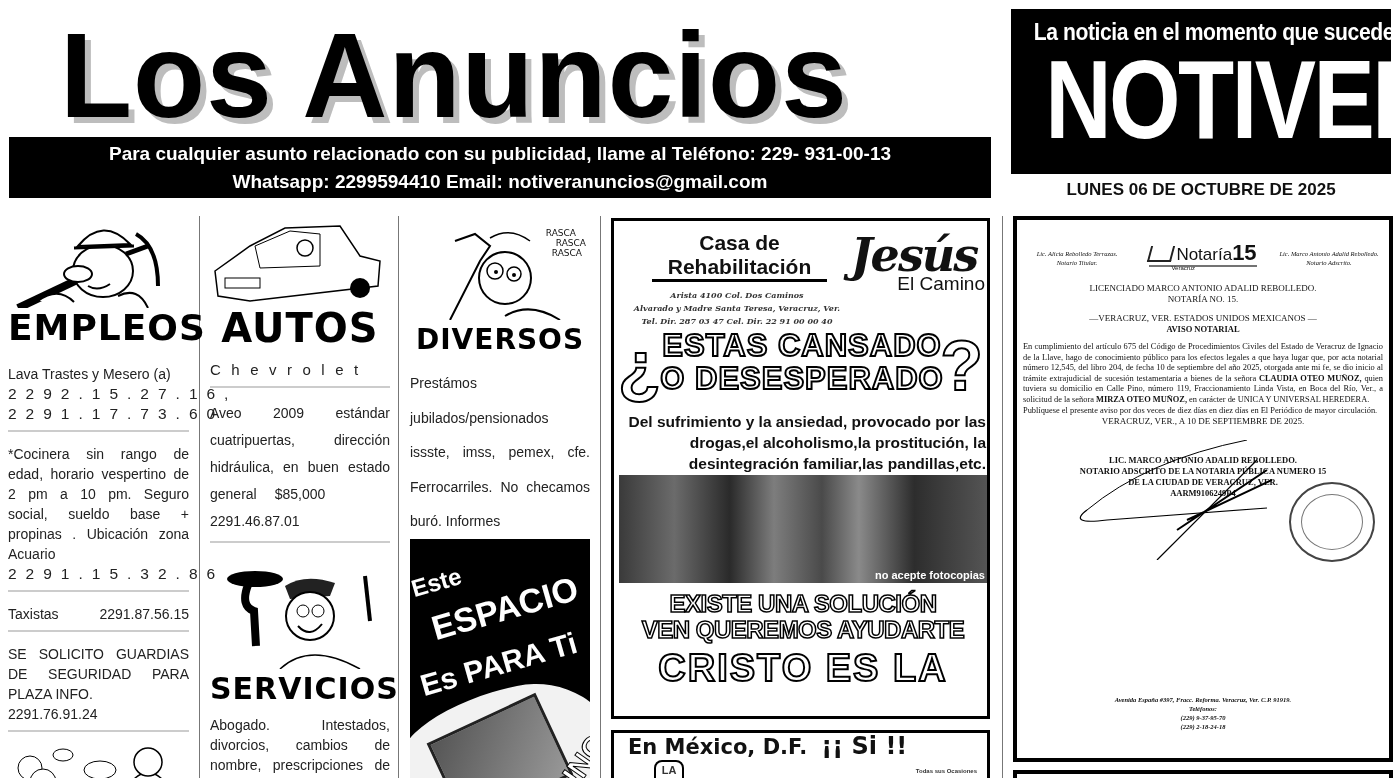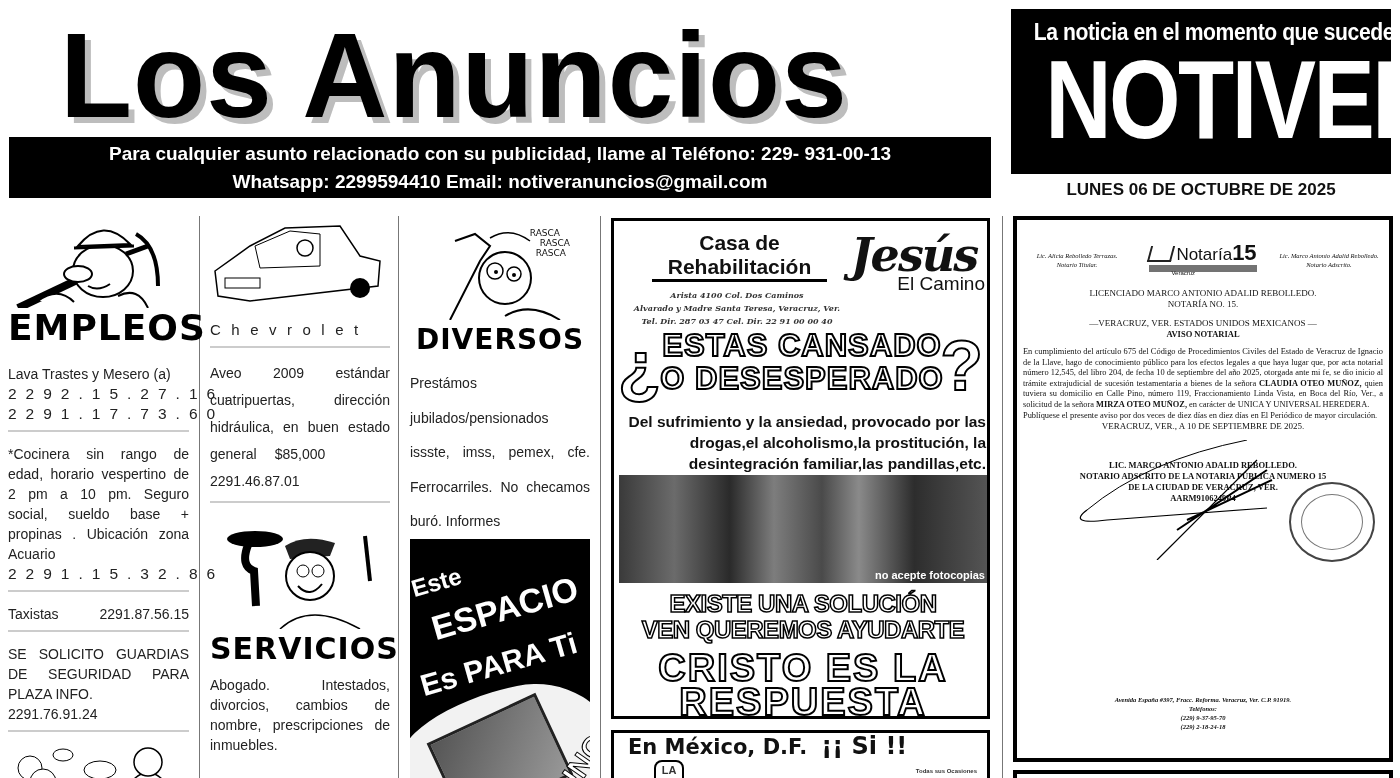--- a/index.html
+++ b/index.html
@@ -38,21 +38,21 @@
 .cristo{position:absolute;left:4px;top:430px;width:370px;text-align:center;font-weight:900;font-size:38px;line-height:34px;color:#fff;-webkit-text-stroke:2px #000;letter-spacing:2px}
 .mexico{position:absolute;left:611px;top:730px;width:379px;height:48px;border:3px solid #000;border-bottom:none;overflow:hidden}
 .mexico-title{font-family:"DejaVu Sans",sans-serif;font-weight:900;font-size:21px;padding-left:14px;line-height:26px;white-space:nowrap}
 .mexico-title .si{margin-left:14px;font-size:24px}
 .mexico-sub{display:flex;justify-content:space-between;padding:0 10px 0 40px;font-size:6px;color:#333}
 .ia-logo{width:30px;height:20px;border:2px solid #000;border-radius:8px 8px 0 0;text-align:center;font-weight:900;font-size:11px;line-height:16px}
 
 .notary{position:absolute;left:1013px;top:216px;width:380px;height:546px;border:4px solid #000;background:#fff;font-family:"Liberation Serif",serif;color:#111}
 .n-head{display:flex;justify-content:space-between;align-items:center;padding:24px 10px 0 10px}
 .n-small{font-style:italic;font-size:6.5px;text-align:center;line-height:9px;width:100px}
-.n-logo{display:flex;align-items:flex-end;border-bottom:7px solid #737373;padding-bottom:3px}
+.n-logo{display:flex;align-items:flex-end;border-bottom:2px solid #737373;padding-bottom:3px}
 .n-logo-book{width:24px;height:16px;border:2px solid #222;border-top:none;transform:skewX(-15deg);margin-right:3px}
 .n-logo-text{font-family:"Liberation Sans",sans-serif;font-size:17px;line-height:15px}
 .n-logo-num{font-family:"Liberation Sans",sans-serif;font-size:22px;font-weight:bold;line-height:18px}
 .n-logo-sub{font-family:"Liberation Sans",sans-serif;font-size:6px;margin-left:22px;margin-top:-2px}
 .n-center{text-align:center;font-size:9px;line-height:11px}
 .n-para{font-size:8.4px;line-height:10.6px;text-align:justify;padding:0 6px}
 .n-bold{font-weight:bold}
 .n-sig{text-align:center;font-weight:bold;font-size:8.5px;line-height:11px}
 .n-foot{text-align:center;font-style:italic;font-weight:bold;font-size:6.5px;line-height:9px;position:absolute;left:0;right:0;top:475px}
 .seal{position:absolute;right:14px;top:262px;width:86px;height:80px;border:2px solid #444;border-radius:50%}
@@ -141,20 +141,21 @@
   <div class="col" style="left:210px;width:180px">
     <div class="section-art" style="height:92px">
       <svg width="180" height="92" viewBox="0 0 180 92">
         <path d="M5 55 L40 30 L75 12 L130 10 L150 40 L170 45 L168 70 L40 85 L8 80 Z" fill="#fff" stroke="#000" stroke-width="1.5"></path>
         <path d="M45 30 L80 15 L110 18 L110 50 L50 52 Z" fill="#fff" stroke="#000"></path>
         <circle cx="95" cy="32" r="8" fill="#fff" stroke="#000" stroke-width="1.5"></circle>
         <rect x="15" y="62" width="35" height="10" fill="none" stroke="#000"></rect>
         <circle cx="150" cy="72" r="10" fill="#000"></circle>
       </svg>
     </div>
+    <div class="section-head" style="font-size:40px">AUTOS</div>
     <div style="height:10px"></div>
     <div class="ad" style="letter-spacing:10.5px;font-size:15px;padding-top:2px">Chevrolet</div>
     <div class="ad" style="line-height:27px">
       <div style="display:inline">Aveo 2009 estándar cuatripuertas, dirección hidráulica, en buen estado general</div>
       <div class="row" style="margin-top:-27px;justify-content:center">
           <span>$85,000</span>
         </div>
       <div>2291.46.87.01</div>
     </div>
     <div class="section-art" style="height:108px;margin-top:18px">
@@ -183,21 +184,21 @@
       <svg width="180" height="104" viewBox="0 0 180 104">
         <circle cx="95" cy="62" r="26" fill="#fff" stroke="#000" stroke-width="2"></circle>
         <circle cx="85" cy="55" r="8" fill="#fff" stroke="#000" stroke-width="1.5"></circle>
         <circle cx="104" cy="58" r="7" fill="#fff" stroke="#000" stroke-width="1.5"></circle>
         <circle cx="86" cy="56" r="2" fill="#000"></circle>
           <circle cx="104" cy="59" r="2" fill="#000"></circle>
         <path d="M45 25 L65 18 L80 30 L70 45 L40 104" stroke="#000" fill="none" stroke-width="2"></path>
         <path d="M80 22 Q100 10 120 25" stroke="#000" fill="none" stroke-width="1.5"></path>
         <path d="M95 100 Q120 85 150 104" stroke="#000" fill="none" stroke-width="2"></path>
       </svg>
-      <div style="position:absolute;right:20px;top:12px;font-size:9px;line-height:10px;font-family:'DejaVu Sans',sans-serif">
+      <div style="position:absolute;right:4px;top:12px;font-size:9px;line-height:10px;font-family:'DejaVu Sans',sans-serif">
         <div>RASCA</div>
         <div style="padding-left:10px">RASCA</div>
         <div style="padding-left:6px">RASCA</div>
       </div>
     </div>
     <div class="section-head" style="font-size:28px;line-height:40px">DIVERSOS</div>
     <div class="ad" style="line-height:34.5px;margin-top:2px">
       <div>Prestámos jubilados/pensionados issste, imss, pemex, cfe. Ferrocarriles. No checamos buró. Informes</div>
       <div>2299.08.94.11</div>
     </div>
@@ -235,21 +236,20 @@
     <div class="rehab-body">Del sufrimiento y la ansiedad, provocado por las drogas,el alcoholismo,la prostitución, la desintegración familiar,las pandillas,etc.</div>
     <div class="rehab-photo">
       <div class="photo-cap">no acepte fotocopias</div>
     </div>
     <div class="solucion">
       <div>EXISTE UNA SOLUCIÓN</div>
       <div>VEN QUEREMOS AYUDARTE</div>
     </div>
     <div class="cristo">
       <div>CRISTO ES LA</div>
-      <div>RESPUESTA</div>
     </div>
   </div>
 
   <div class="mexico">
     <div class="mexico-title">
       <span>En México, D.F.</span><span class="si">¡¡ Si !!</span>
     </div>
     <div class="mexico-sub">
       <div class="ia-logo">LA</div>
       <div style="padding-top:8px;font-weight:bold">Todas sus Ocasiones</div>

